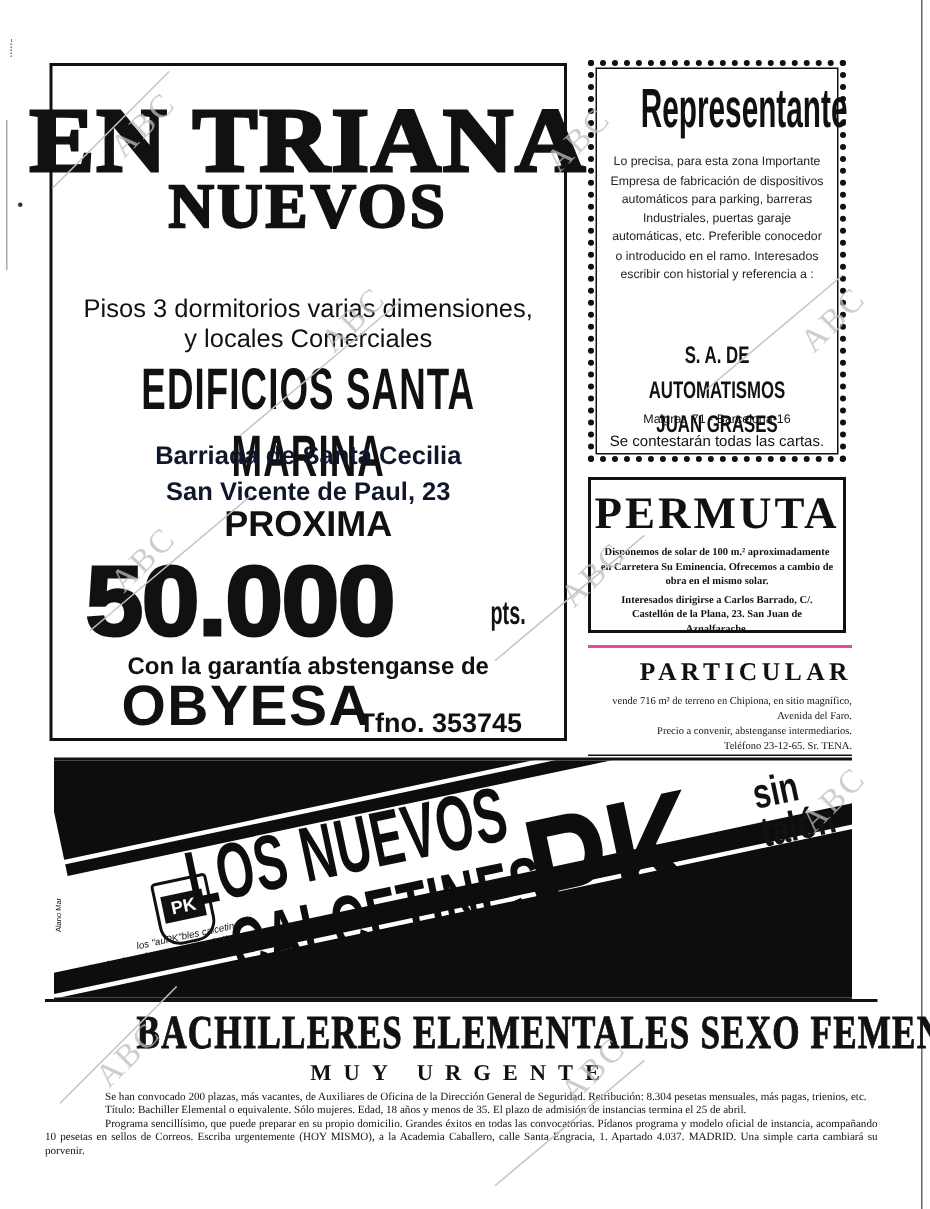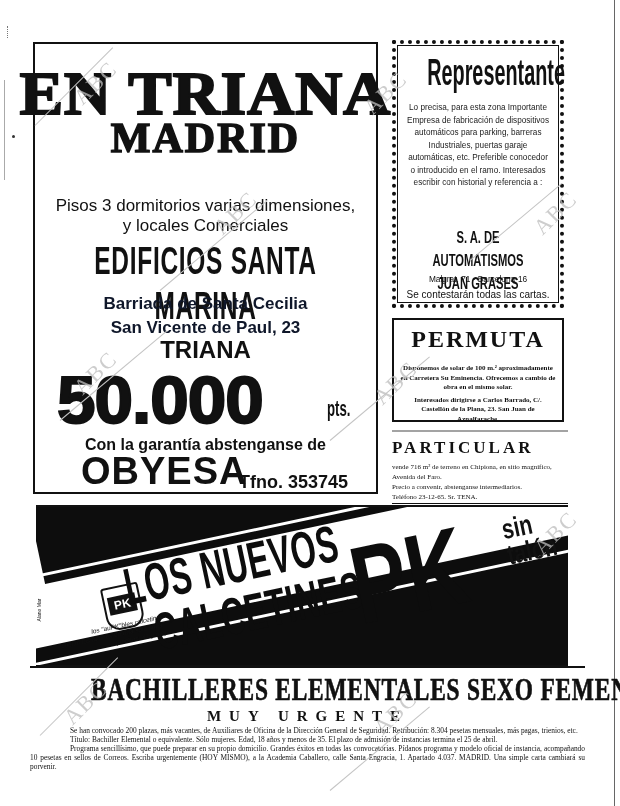--- a/index.html
+++ b/index.html
@@ -34,25 +34,25 @@
   
   #repr { left:392px; top:40px; width:172px; height:268px; box-sizing:border-box; border:4px dotted #111; outline:1px solid #111; outline-offset:-6px; text-align:center; }
   .r-title { position:absolute; top:10px; left:0; right:0; font-family:"Liberation Sans", sans-serif; font-weight:bold; font-size:32px; transform:scaleX(.62) scaleY(1.15); letter-spacing:0; }
   .r-body { position:absolute; top:58px; left:10px; right:10px; font-size:8.2px; line-height:12.5px; color:#222; }
   .r-company { position:absolute; top:182px; left:0; right:0; font-size:16px; font-weight:bold; line-height:23px; transform:scaleX(.7); }
   .r-addr { position:absolute; top:230px; left:0; right:0; font-size:8.3px; }
   .r-note { position:absolute; top:245px; left:0; right:0; font-size:10px; }
 
   
   #permuta { left:392px; top:318px; width:172px; height:104px; box-sizing:border-box; border:2px solid #111; text-align:center; }
-  .p-title { position:absolute; top:6px; left:0; right:0; font-family:"Liberation Serif", serif; font-weight:bold; font-size:24px; letter-spacing:2px; }
+  .p-title { position:absolute; top:6px; left:0; right:0; font-family:"Liberation Serif", serif; font-weight:bold; font-size:30px; letter-spacing:2px; }
   .p-body { position:absolute; top:44px; left:6px; right:6px; font-family:"Liberation Serif", serif; font-size:7px; line-height:9.5px; font-weight:bold; }
 
   
-  #particular { left:392px; top:430px; width:176px; height:74px; text-align:left; border-top:2px solid #a3a3a3; border-bottom:1px solid #111; box-sizing:border-box;}
+  #particular { left:392px; top:430px; width:176px; height:74px; text-align:right; border-top:2px solid #ec4899; border-bottom:1px solid #111; box-sizing:border-box;}
   .pa-title { position:absolute; top:6px; left:0; right:0; font-family:"Liberation Serif", serif; font-weight:bold; font-size:17px; letter-spacing:3px; }
   .pa-body { position:absolute; top:30px; left:0; right:0; font-family:"Liberation Serif", serif; font-size:7px; line-height:10px; }
 
   
   #pk { left:36px; top:505px; width:532px; height:158px; background:#fff; overflow:hidden; border-top:2px solid #111; border-bottom:2px solid #111; }
   .pk-dark1 { position:absolute; left:-20px; top:-60px; width:620px; height:140px; background:#0d0d0d; transform:rotate(-12deg); transform-origin:left top; }
   .pk-dark2 { position:absolute; left:-40px; top:150px; width:640px; height:140px; background:#0d0d0d; transform:rotate(-12deg); transform-origin:left top; }
   .pk-stripe { position:absolute; left:-20px; width:620px; height:3px; background:#fff; transform:rotate(-12deg); transform-origin:left top; }
   .pk-text { position:absolute; font-family:"Liberation Sans", sans-serif; font-weight:900; color:#0d0d0d; transform-origin:left bottom; }
   .pk-line1 { left:95px; top:50px; font-size:52px; transform:rotate(-12deg) scaleX(.62); letter-spacing:1px; }
@@ -79,31 +79,31 @@
 </head>
 <body>
 
 <div class="margin-mark"></div>
 <div class="margin-line"></div>
 <div class="margin-dot"></div>
 <div class="right-line"></div>
 
 <div id="triana" class="abs">
   <div class="t-title t-title1">EN TRIANA</div>
-  <div class="t-title t-title2">MADRID</div>
+  <div class="t-title t-title2">NUEVOS</div>
   <div class="t-sans t-lines1">
     <div>Pisos 3 dormitorios varias dimensiones,</div>
     <div>y locales Comerciales</div>
   </div>
   <div class="t-sans t-edif">EDIFICIOS SANTA MARINA</div>
   <div class="t-sans t-addr">
     <div>Barriada de Santa Cecilia</div>
     <div>San Vicente de Paul, 23</div>
   </div>
-  <div class="t-sans t-entrada">TRIANA</div>
+  <div class="t-sans t-entrada">PROXIMA</div>
   <div class="t-sans t-price">50.000</div>
   <div class="t-pts">pts.</div>
   <div class="t-sans t-garantia">Con la garantía abstenganse de</div>
   <div class="t-obyesa">OBYESA</div>
   <div class="t-tfno">Tfno. 353745</div>
 </div>
 
 <div id="repr" class="abs">
   <div class="r-title">Representante</div>
   <div class="r-body">Lo precisa, para esta zona Importante Empresa de fabricación de dispositivos automáticos para parking, barreras Industriales, puertas garaje automáticas, etc. Preferible conocedor o introducido en el ramo. Interesados escribir con historial y referencia a :</div>

